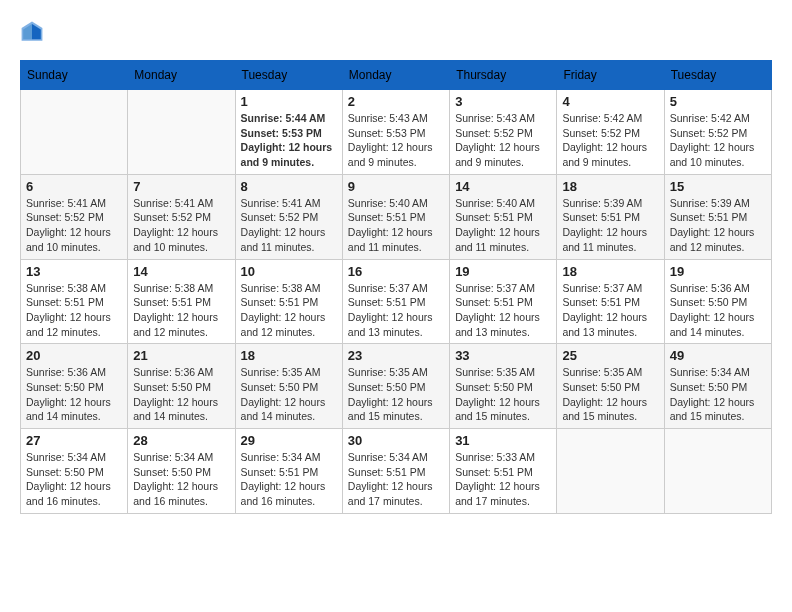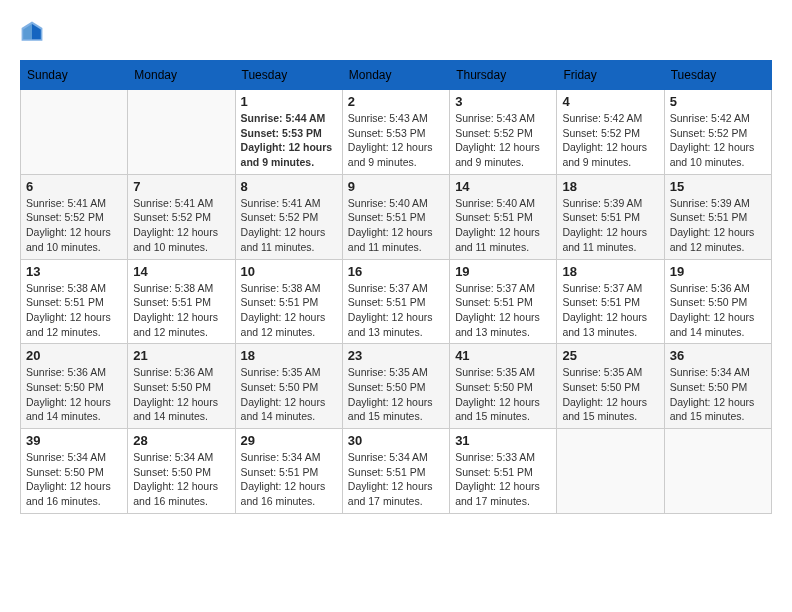--- a/index.html
+++ b/index.html
@@ -264,41 +264,41 @@
 Sunset: 5:50 PM
 Daylight: 12 hours and 14 minutes.</div>
         </td>
         <td>
           <span class="day-num">23</span>
           <div class="day-info" style="white-space: pre-line;">Sunrise: 5:35 AM
 Sunset: 5:50 PM
 Daylight: 12 hours and 15 minutes.</div>
         </td>
         <td>
-          <span class="day-num">41</span>
+          <span class="day-num">33</span>
           <div class="day-info" style="white-space: pre-line;">Sunrise: 5:35 AM
 Sunset: 5:50 PM
 Daylight: 12 hours and 15 minutes.</div>
         </td>
         <td>
           <span class="day-num">25</span>
           <div class="day-info" style="white-space: pre-line;">Sunrise: 5:35 AM
 Sunset: 5:50 PM
 Daylight: 12 hours and 15 minutes.</div>
         </td>
         <td>
-          <span class="day-num">36</span>
+          <span class="day-num">49</span>
           <div class="day-info" style="white-space: pre-line;">Sunrise: 5:34 AM
 Sunset: 5:50 PM
 Daylight: 12 hours and 15 minutes.</div>
         </td>
       </tr>
       <tr>
         <td>
-          <span class="day-num">39</span>
+          <span class="day-num">27</span>
           <div class="day-info" style="white-space: pre-line;">Sunrise: 5:34 AM
 Sunset: 5:50 PM
 Daylight: 12 hours and 16 minutes.</div>
         </td>
         <td>
           <span class="day-num">28</span>
           <div class="day-info" style="white-space: pre-line;">Sunrise: 5:34 AM
 Sunset: 5:50 PM
 Daylight: 12 hours and 16 minutes.</div>
         </td>

